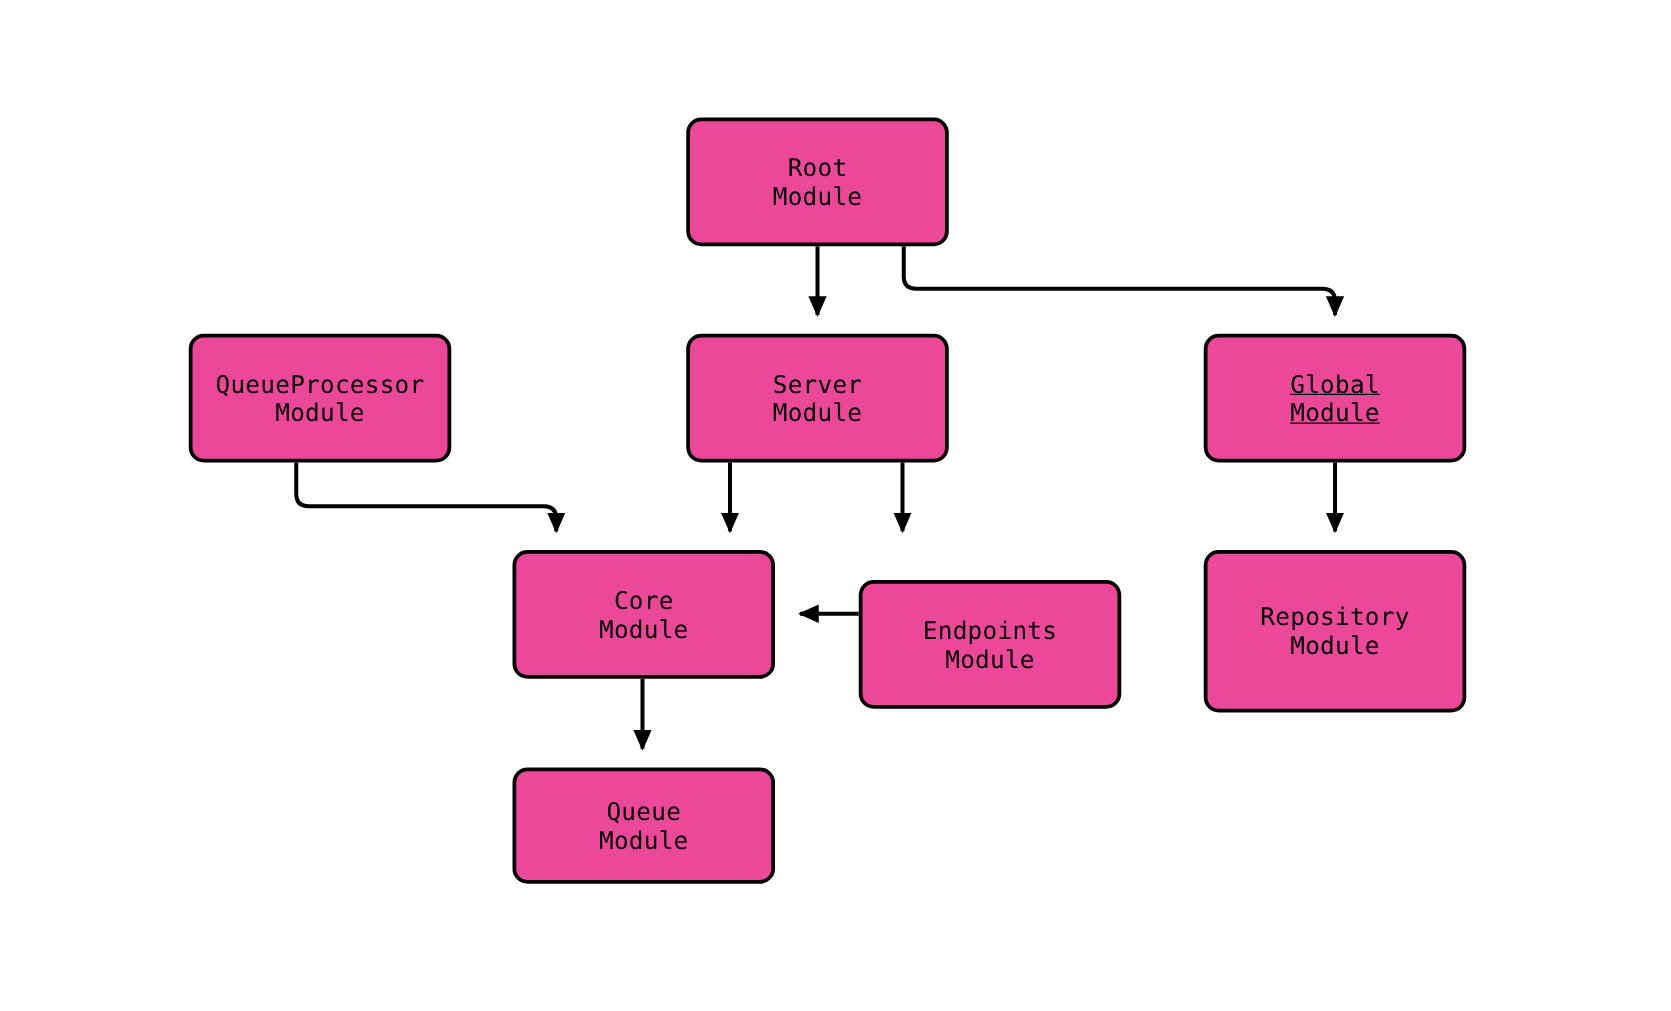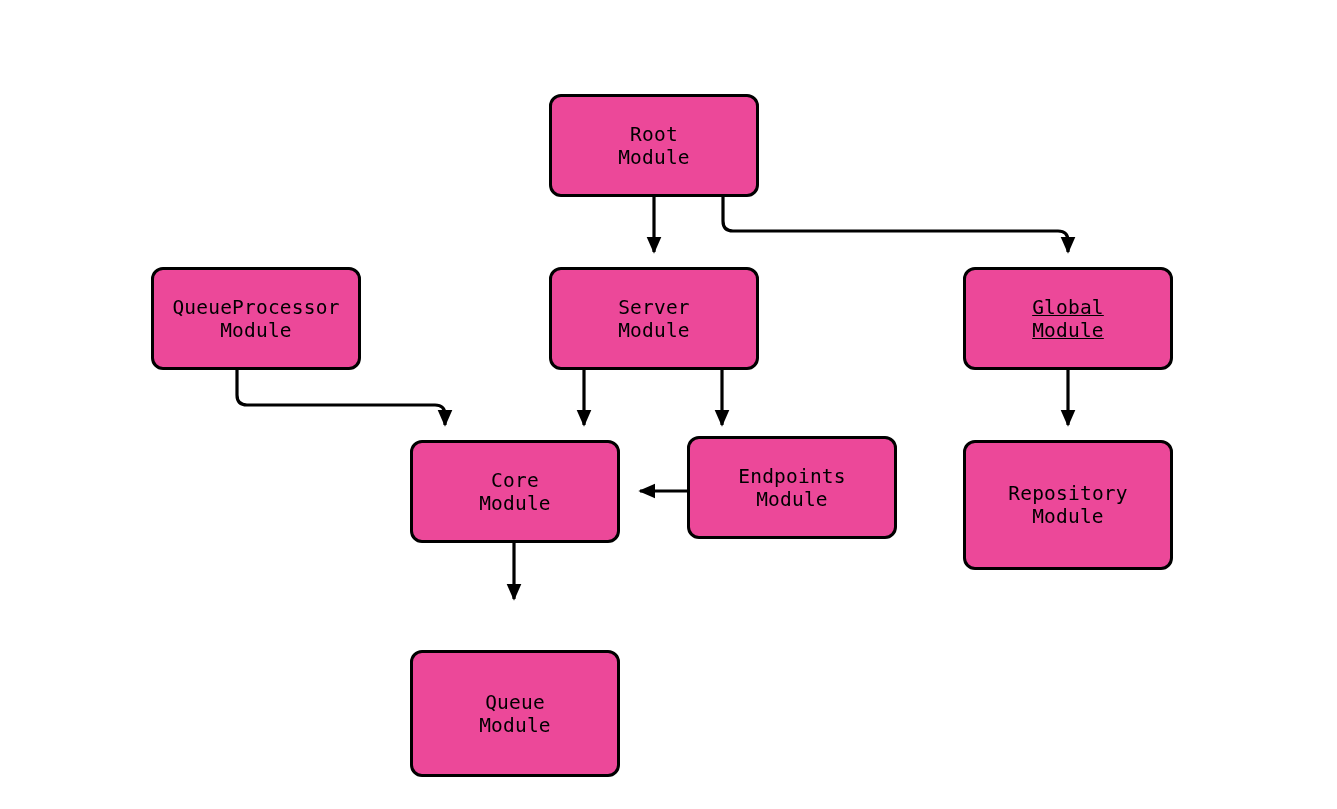--- a/index.html
+++ b/index.html
@@ -82,27 +82,27 @@
 Module</div>
       </div>
       <div class="node" style="left: 963px; top: 267px; width: 210px; height: 103px; text-decoration: underline;">
         <div class="node-label">Global
 Module</div>
       </div>
       <div class="node" style="left: 410px; top: 440px; width: 210px; height: 103px;">
         <div class="node-label">Core
 Module</div>
       </div>
-      <div class="node" style="left: 687px; top: 436px; width: 210px; height: 103px;">
+      <div class="node" style="left: 687px; top: 464px; width: 210px; height: 103px;">
         <div class="node-label">Endpoints
 Module</div>
       </div>
       <div class="node" style="left: 963px; top: 440px; width: 210px; height: 130px;">
         <div class="node-label">Repository
 Module</div>
       </div>
-      <div class="node" style="left: 410px; top: 650px; width: 210px; height: 127px;">
+      <div class="node" style="left: 410px; top: 614px; width: 210px; height: 93px;">
         <div class="node-label">Queue
 Module</div>
       </div>
     </div>
 
 </div>
 
 </body></html>

